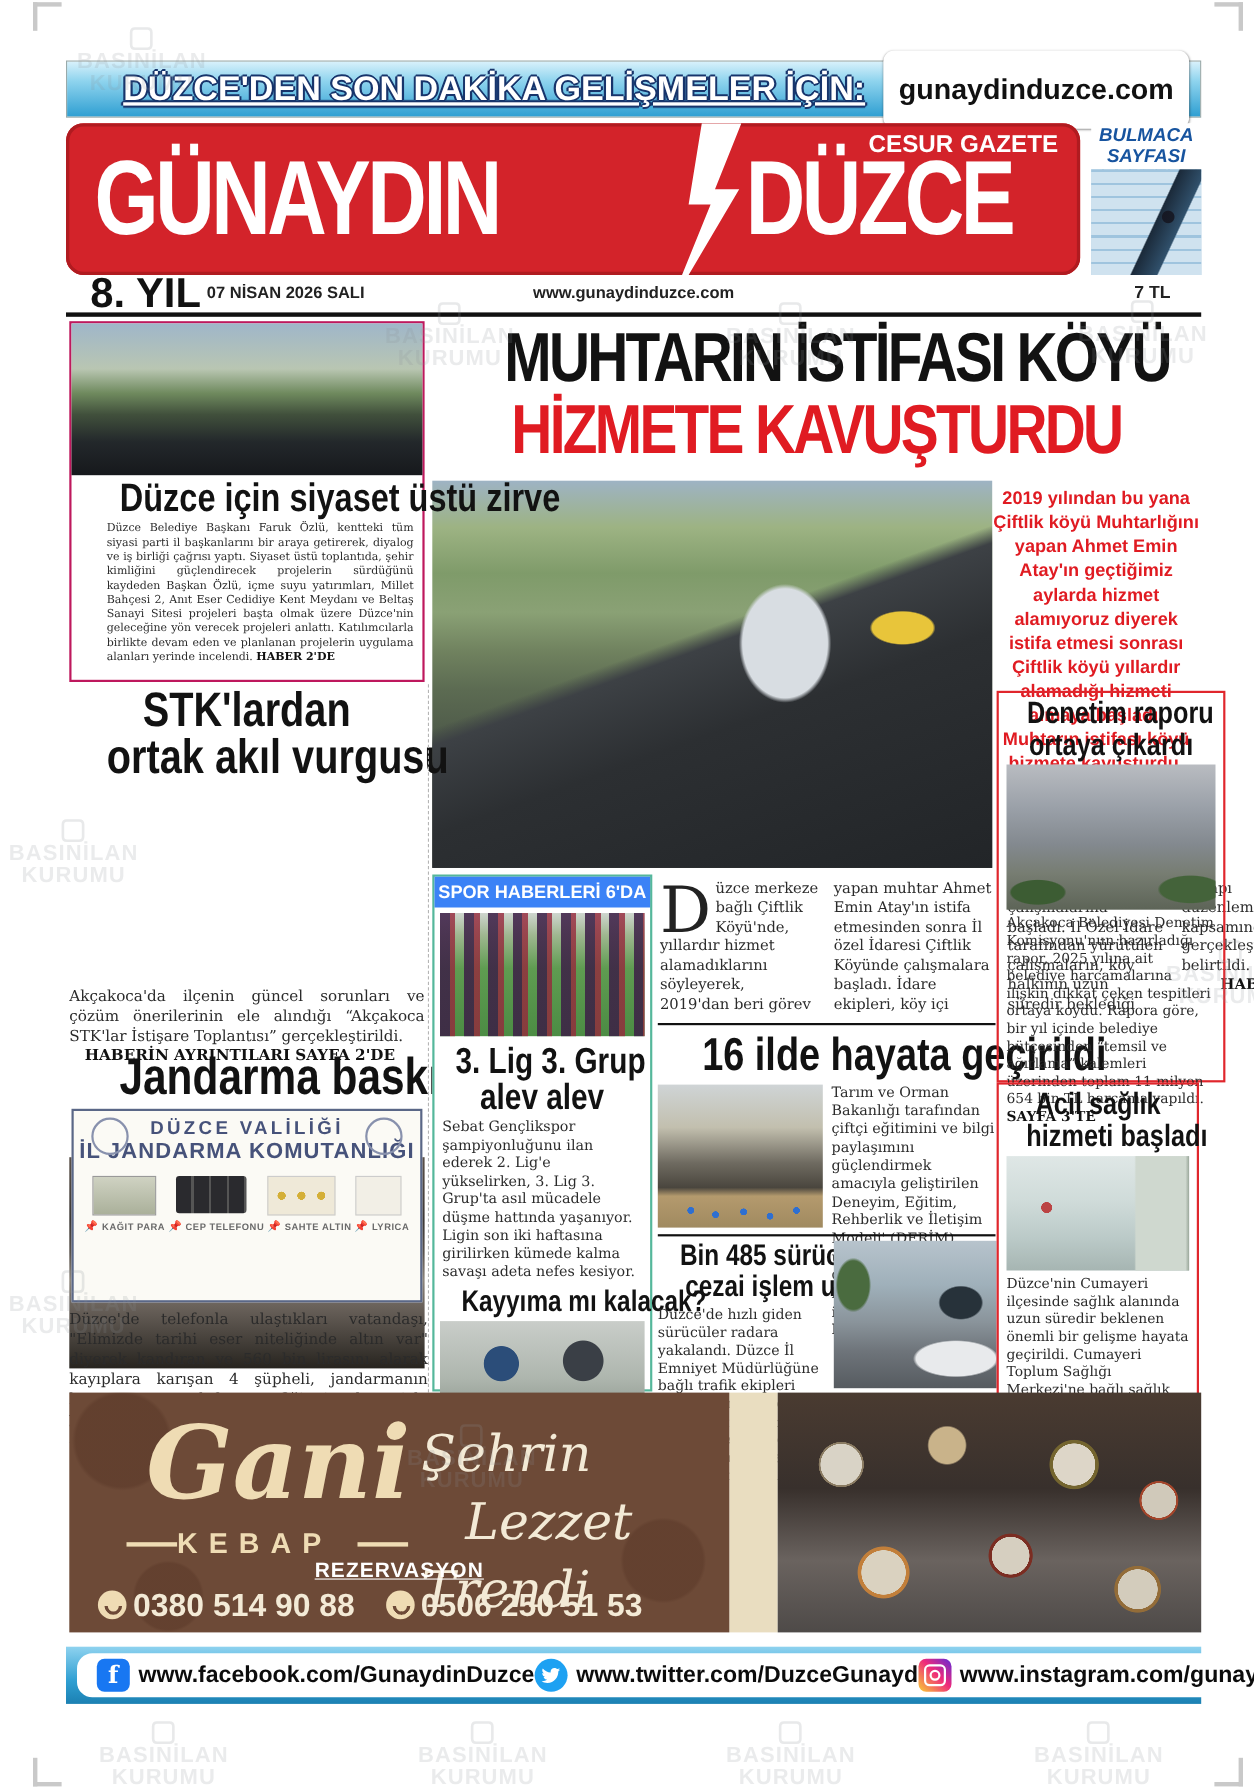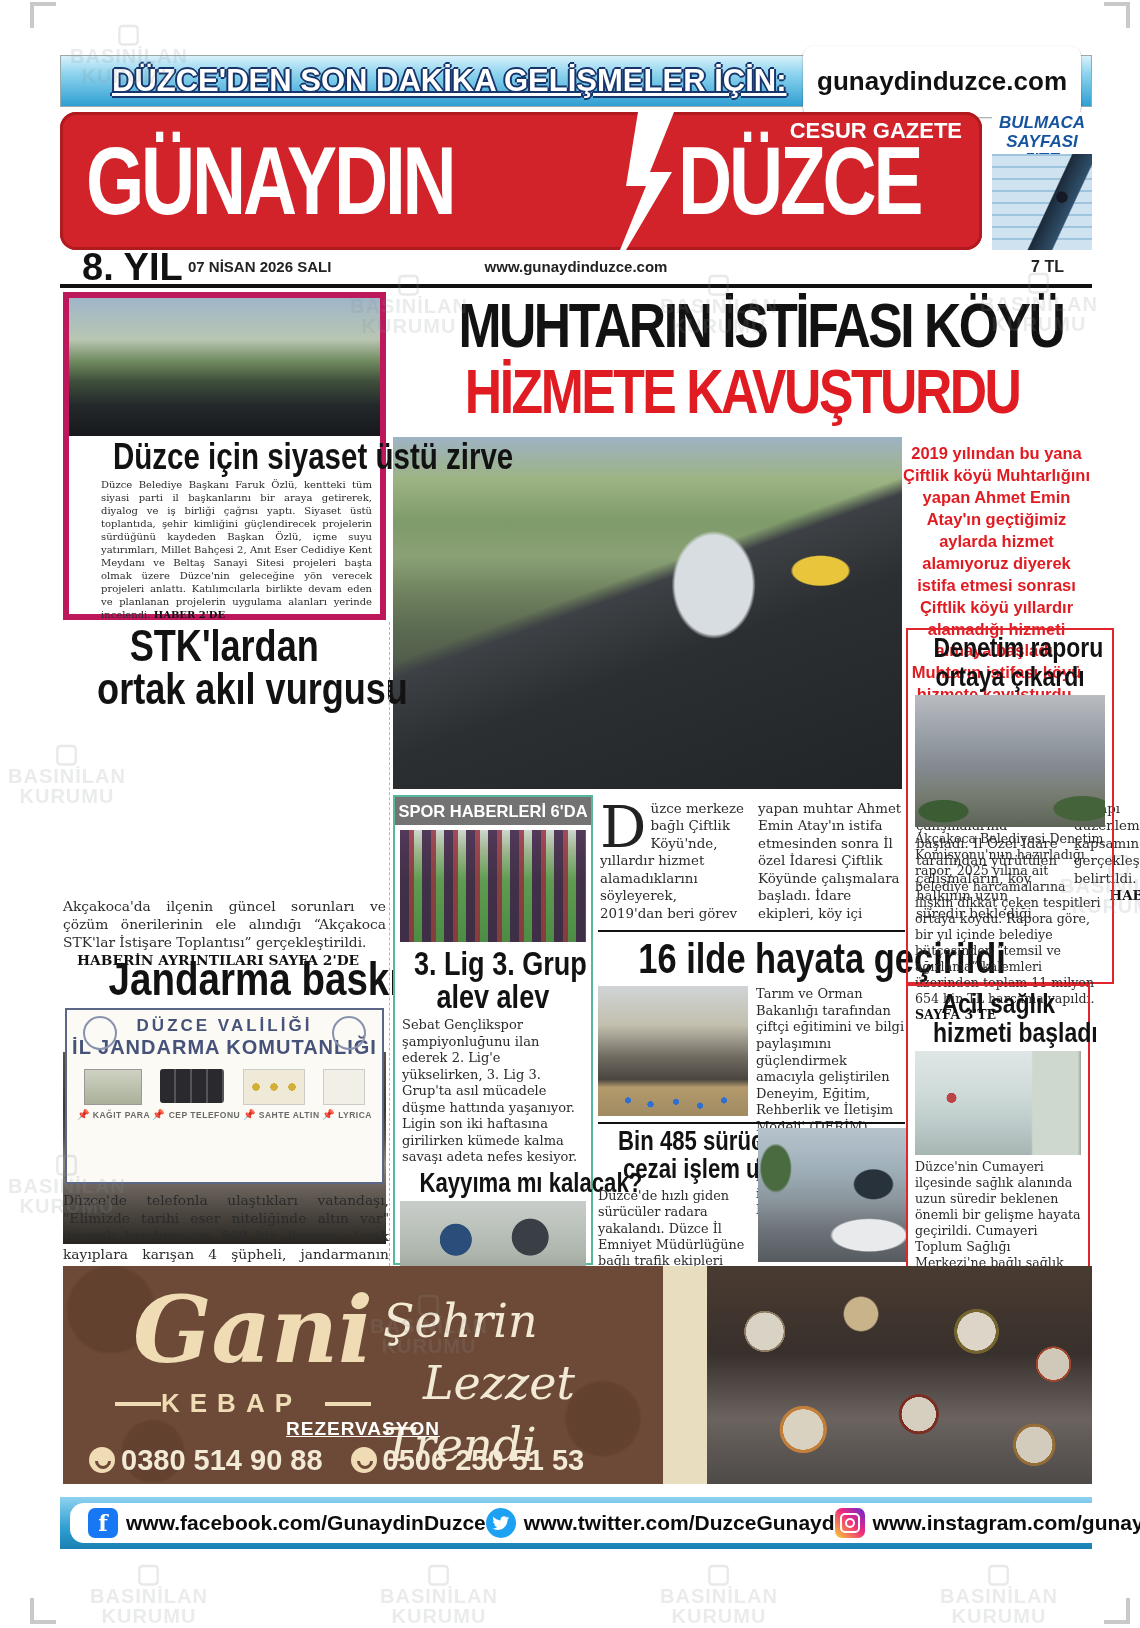--- a/index.html
+++ b/index.html
@@ -43,21 +43,21 @@
       linear-gradient(180deg,#bcd9ec,#5d96c0);}
   
   #inforow{left:60px;top:252px;width:1032px;height:32px;border-bottom:4px solid #111;}
   #inforow .yil{position:absolute;left:22px;top:-6px;font-size:38px;font-weight:900;color:#111;}
   #inforow .dt{position:absolute;left:128px;top:6px;font-size:15px;font-weight:bold;color:#222;}
   #inforow .ws{position:absolute;left:0;right:0;top:6px;text-align:center;font-size:15px;font-weight:bold;color:#222;}
   #inforow .pr{position:absolute;right:28px;top:6px;font-size:16px;font-weight:bold;color:#222;}
   
   .h-black{font-weight:900;color:#121212;text-align:center;line-height:1.0;}
   
-  #siyaset{left:63px;top:292px;width:323px;height:328px;border:6px solid #be185d;box-sizing:border-box;}
+  #siyaset{left:63px;top:292px;width:323px;height:328px;border:2px solid #be185d;box-sizing:border-box;}
   #siyaset .ph{width:100%;height:138px;
     background:linear-gradient(180deg,#9fb6c9 0%,#b9c6b2 30%,#6f8a5e 46%,#41503c 60%,#23282b 78%,#16181c 100%);}
   #stk-title{left:63px;top:624px;width:323px;}
   #stk-photo{left:63px;top:700px;width:323px;height:192px;
     background:linear-gradient(180deg,#5a5048 0%,#3c3835 30%,#58514b 45%,#8d867c 58%,#6b635c 70%,#27241f 100%);}
   #stk-cap{left:63px;top:898px;width:323px;}
   #jan-title{left:63px;top:956px;width:323px;}
   #jan-photo{left:65px;top:1008px;width:319px;height:176px;background:#fbfaf5;border:2px solid #5a6787;box-sizing:border-box;}
   #jan-photo .l1{margin-top:6px;text-align:center;font-weight:900;font-size:17px;color:#46527a;letter-spacing:3px;}
   #jan-photo .l2{text-align:center;font-weight:900;font-size:20px;color:#46527a;letter-spacing:1px;}
@@ -92,21 +92,21 @@
   #acil{left:906px;top:984px;width:184px;height:300px;}
   #acil .ph{width:100%;height:104px;
     background:
       linear-gradient(90deg, transparent 70%, #cfd8cf 71% 98%, #9aa79a 100%),
       radial-gradient(circle 8px at 22% 45%, #b44 0 60%, transparent 65%),
       linear-gradient(180deg,#dfe7e6 0%,#cfdbd9 40%,#bccbc9 70%,#a6b5b2 100%);}
   .rb-title{font-weight:900;color:#121212;font-size:28px;text-align:center;line-height:1.02;}
   .rb-body{font-family:"DejaVu Serif",serif;font-size:12.6px;color:#2b2b2b;line-height:1.27;text-align:left;margin-top:4px;}
   
   #spor{left:393px;top:795px;width:200px;height:470px;border:2px solid #55b79b;box-sizing:border-box;background:#fff;}
-  #spor .band{height:28px;background:#737373;color:#fff;font-weight:900;font-size:16.5px;
+  #spor .band{height:28px;background:#3b82f6;color:#fff;font-weight:900;font-size:16.5px;
     display:flex;align-items:center;justify-content:center;}
   #spor .team{height:112px;margin:5px;
     background:
       repeating-linear-gradient(90deg, rgba(60,30,70,.85) 0 9px, rgba(150,40,60,.8) 9px 14px, transparent 14px 22px),
       linear-gradient(180deg,#cfd6cf 0%,#9fb790 18%,#5f9c51 45%,#4c8c44 100%);}
   #spor .t1{font-weight:900;font-size:33px;text-align:center;line-height:1.0;color:#121212;}
   #spor .sbody{font-family:"DejaVu Serif",serif;font-size:13px;line-height:1.27;color:#2b2b2b;padding:4px 7px 0 7px;text-align:left;}
   #spor .kt{font-weight:900;font-size:27px;text-align:center;line-height:1.0;color:#121212;margin-top:4px;}
   #spor .kph{height:86px;margin:4px 5px;
     background:

